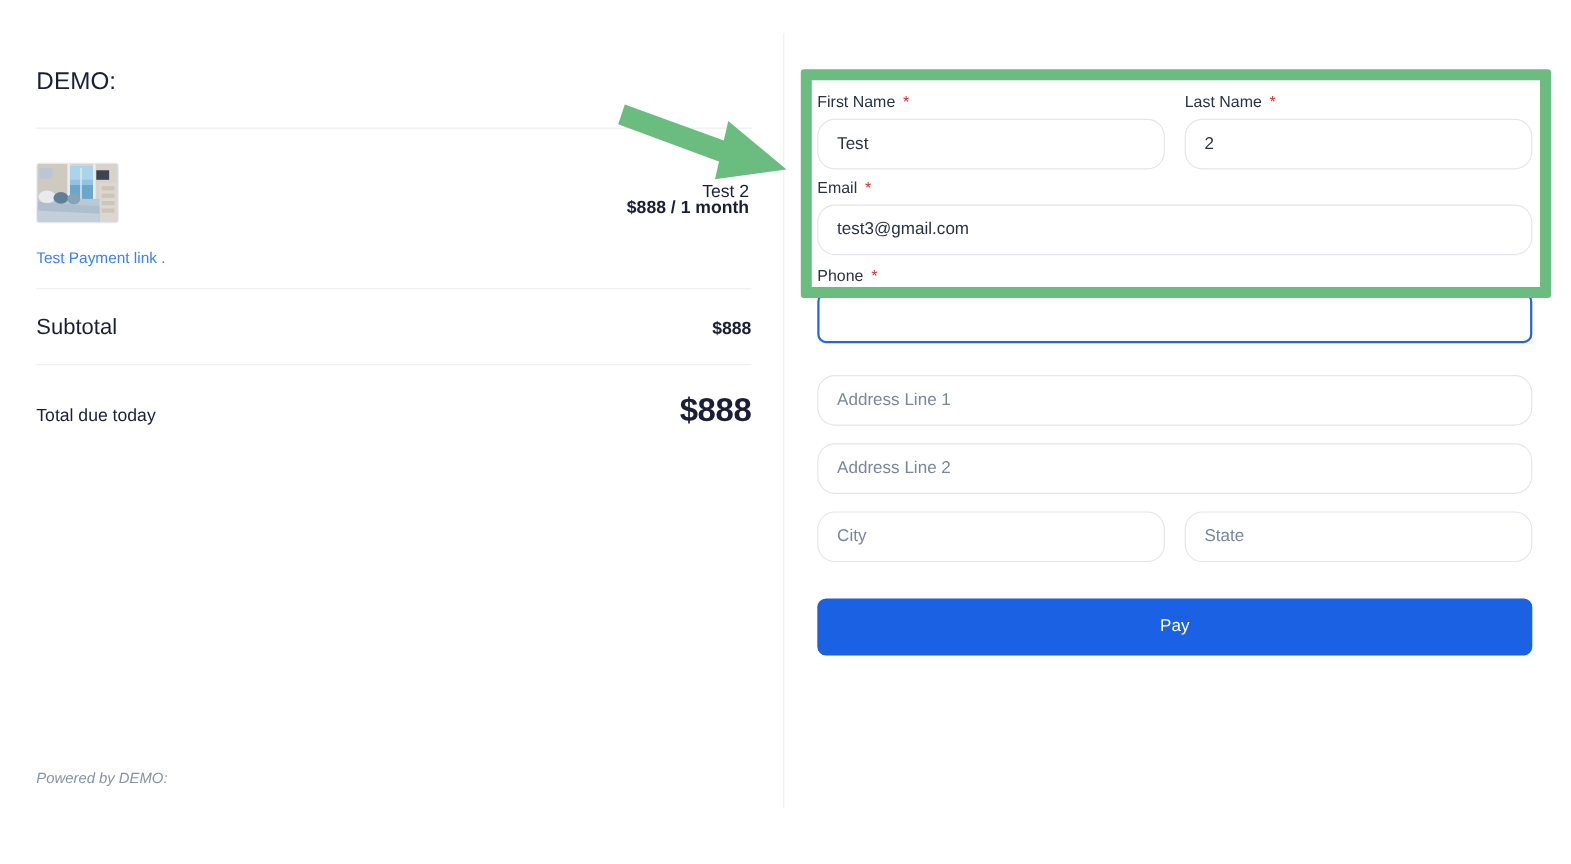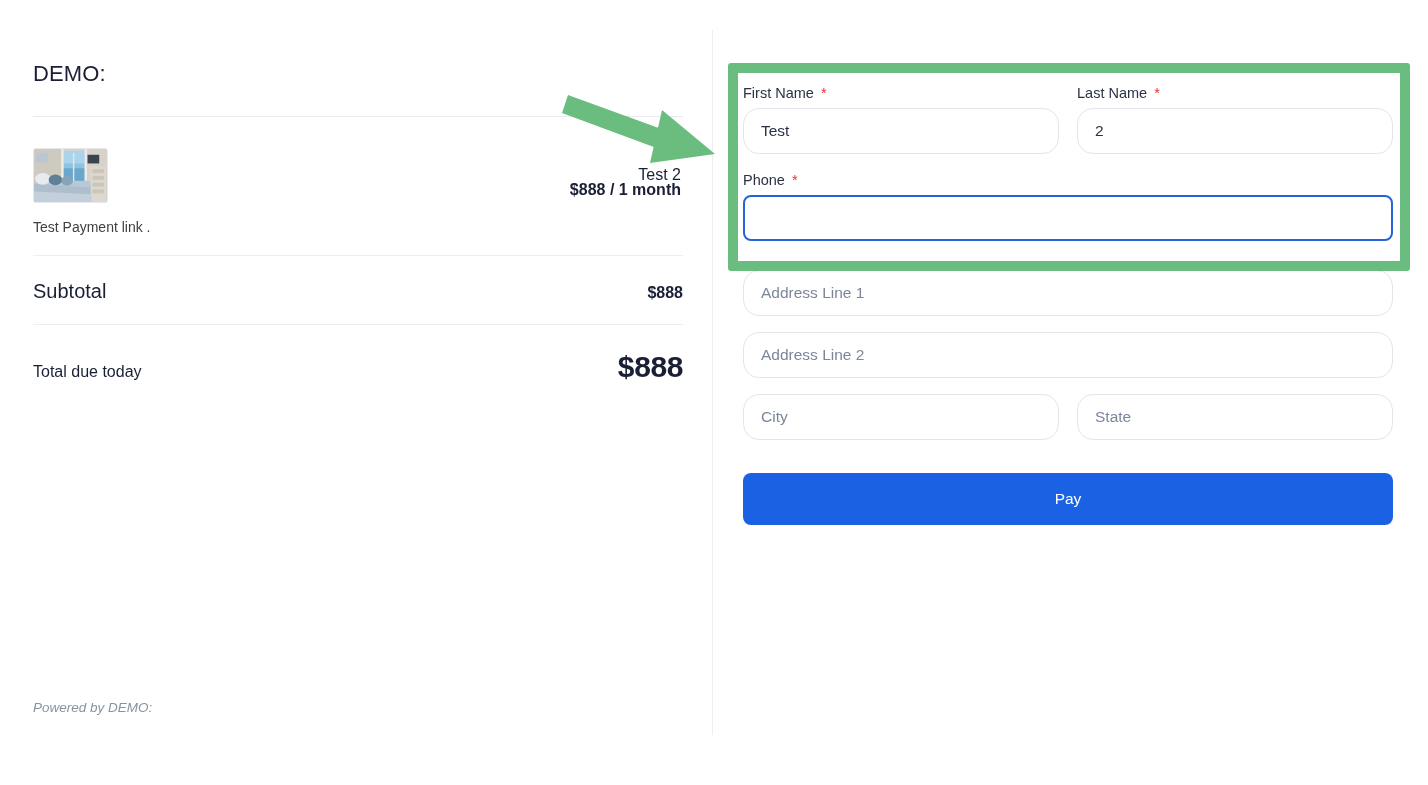--- a/index.html
+++ b/index.html
@@ -83,21 +83,22 @@
     position: absolute;
     right: 0;
     top: 35px;
     font-size: 16px;
     font-weight: bold;
     color: #1a1f36;
     white-space: nowrap;
   }
   .line-item-desc {
     font-size: 14px;
-    color: #404040;
+    color: #3b82f6;
+    margin-top: 7px;
     line-height: 19px;
   }
 
   .totals-row {
     display: flex;
     justify-content: space-between;
     align-items: baseline;
     width: 650px;
     padding-top: 24px;
     padding-bottom: 21px;
@@ -295,20 +296,26 @@
           <input class="input" type="text" value="Test" style="">
         </div>
         <div class="field half">
           <label class="field-label">
             <span>Last Name</span><span class="req">*</span>
           </label>
           <input class="input" type="text" value="2" style="">
         </div>
       </div>
 
+      <div class="field full">
+        <label class="field-label">
+          <span>Email</span><span class="req">*</span>
+        </label>
+        <input class="input" type="text" value="test3@gmail.com" style="">
+      </div>
 
       <div class="field full" style="margin-top:9px">
         <label class="field-label">
           <span>Phone</span><span class="req">*</span>
         </label>
         <input class="input focused" type="text" value="" style="">
       </div>
 
       <div class="spacer-gap"></div>
 

